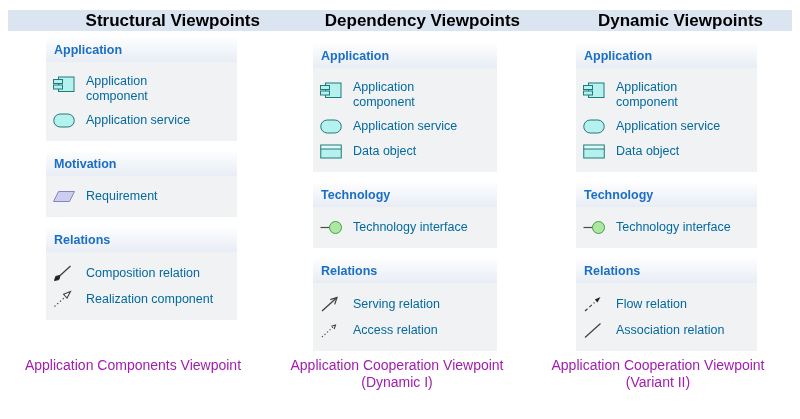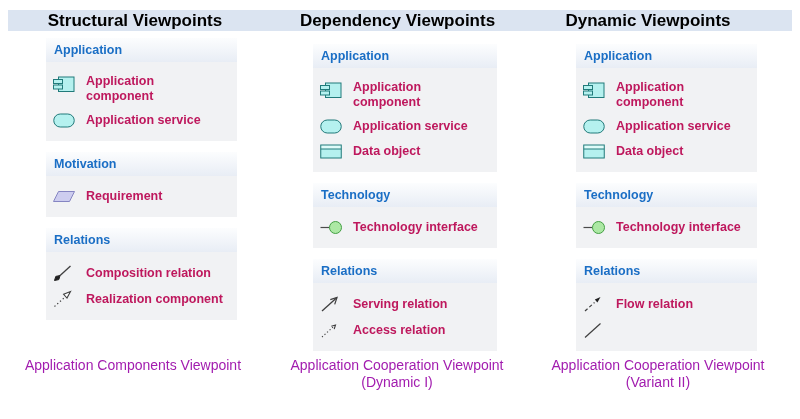--- a/index.html
+++ b/index.html
@@ -4,38 +4,38 @@
 <style>
   html,body { margin:0; padding:0; }
   body {
     width:800px; height:419px; background:#ffffff;
     font-family:"Liberation Sans", sans-serif;
     position:relative; overflow:hidden;
   }
   .band { position:absolute; left:8px; top:10px; width:784px; height:21px; background:#dbe4f1; }
   .col-title {
     position:absolute; top:10px; height:21px; line-height:21px;
-    text-align:center; font-weight:bold; font-size:17px; color:#000;
+    text-align:right; font-weight:bold; font-size:17px; color:#000;
   }
   .column { position:absolute; }
   .section { margin-bottom:11px;padding-left:16px; }
   .sec-h {
     height:24px; line-height:25px; padding-left:8px;
     font-size:12.5px; font-weight:bold; color:#1a6ec5;
     background:linear-gradient(180deg,#fcfdfe 0%,#e8edf5 100%);
   }
   .sec-items {
     background:#f1f2f4; padding:12px 6px 12px 7px;
     display:flex; flex-direction:column; gap:8px;
   }
   .item { display:flex; align-items:center; gap:9px; }
   .item.top { align-items:flex-start; }
   .item.top .icon { margin-top:2px; }
   .icon { flex:0 0 24px; display:flex; }
-  .label { font-size:12.5px; color:#be185d; line-height:15px;font-weight:bold; }
+  .label { font-size:12.5px; color:#0369a1; line-height:15px; }
   .label.narrow { max-width:86px; }
   .caption {
     position:absolute; top:357px; text-align:center;
     font-size:14px; color:#a21caf; line-height:17px;
   }
   .caption span { display:block; }
 </style>
 </head>
 <body>
 
@@ -250,20 +250,21 @@
           </svg>
         </span>
         <span class="label">Flow relation</span>
       </div>
       <div class="item">
         <span class="icon">
           <svg width="20" height="18" viewBox="0 0 20 18">
             <line x1="2" y1="16.5" x2="17.5" y2="2.5" stroke="#3f3f3f" stroke-width="1.2"></line>
           </svg>
         </span>
+        <span class="label">Association relation</span>
       </div>
     </div>
   </div>
 </div>
 
 <div class="caption" style="left:13px;width:240px;">
   <span>Application Components Viewpoint</span>
   <span></span>
 </div>
 <div class="caption" style="left:277px;width:240px;">

